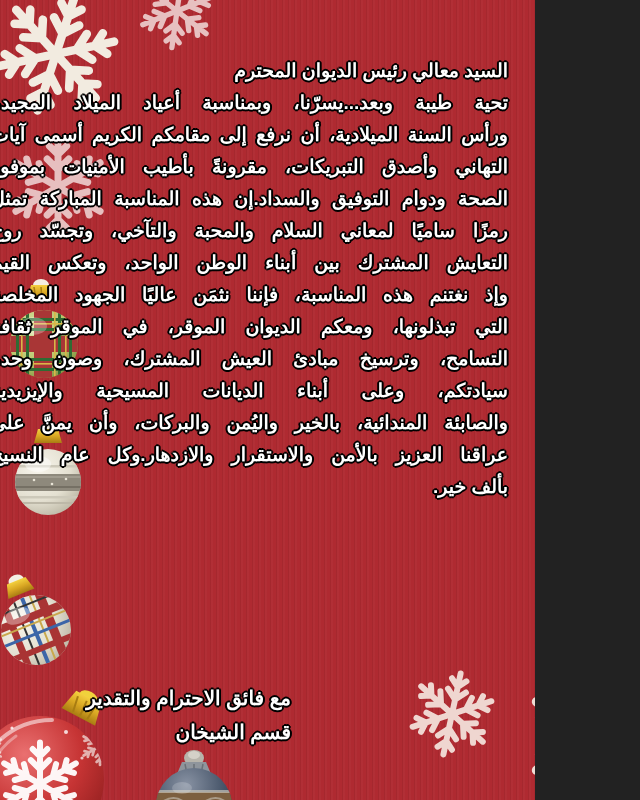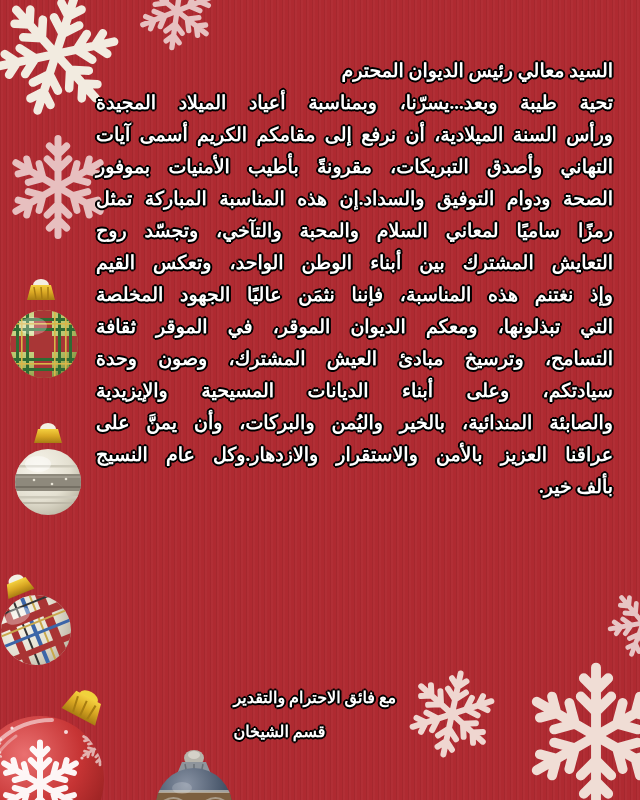--- a/index.html
+++ b/index.html
@@ -1,41 +1,41 @@
 <!DOCTYPE html>
 <html lang="ar" style="--background: #af2a31; --text: #ffffff; --text-outline: #000000; --gold-cap: #dcab25; --snowflake-white: #f2ebe0; --snowflake-pink: #e7c0c0;"><head>
 <meta charset="utf-8">
 <style>
   html,body{margin:0;padding:0;background:#222;}
   .card{
-    position:relative;width:640px;height:800px;overflow:hidden;
+    position:relative;width:535px;height:800px;overflow:hidden;
     background:
       repeating-linear-gradient(90deg, rgba(0,0,0,.055) 0 1px, rgba(255,255,255,.025) 1px 3px, rgba(0,0,0,0) 3px 6px),
       var(--background,#af2a31);
-    font-family:Liberation Serif, serif;
+    font-family:Liberation Sans, sans-serif;
   }
   .flake{position:absolute;pointer-events:none;}
   .ornament{position:absolute;pointer-events:none;}
   .letter{
     position:absolute;top:55px;right:27px;width:517px;
     direction:rtl;color:var(--text,#ffffff);font-weight:bold;font-size:19px;
   }
   .line{
     height:32px;line-height:32px;
     text-align:justify;text-align-last:justify;
     text-shadow:
       2px 0 var(--text-outline,#000), -2px 0 var(--text-outline,#000),
       0 2px var(--text-outline,#000), 0 -2px var(--text-outline,#000),
       1.4px 1.4px var(--text-outline,#000), -1.4px 1.4px var(--text-outline,#000),
       1.4px -1.4px var(--text-outline,#000), -1.4px -1.4px var(--text-outline,#000);
   }
   .line.right{text-align:right;text-align-last:right;}
   .closing{
-    position:absolute;top:681px;right:244px;direction:rtl;text-align:left;
-    color:var(--text,#ffffff);font-weight:bold;font-size:16px;line-height:34px;
+    position:absolute;top:681px;right:244px;direction:rtl;text-align:right;
+    color:var(--text,#ffffff);font-weight:bold;font-size:20px;line-height:34px;
     text-shadow:
       2px 0 var(--text-outline,#000), -2px 0 var(--text-outline,#000),
       0 2px var(--text-outline,#000), 0 -2px var(--text-outline,#000),
       1.4px 1.4px var(--text-outline,#000), -1.4px 1.4px var(--text-outline,#000),
       1.4px -1.4px var(--text-outline,#000), -1.4px -1.4px var(--text-outline,#000);
   }
 </style>
 </head>
 <body>
 

